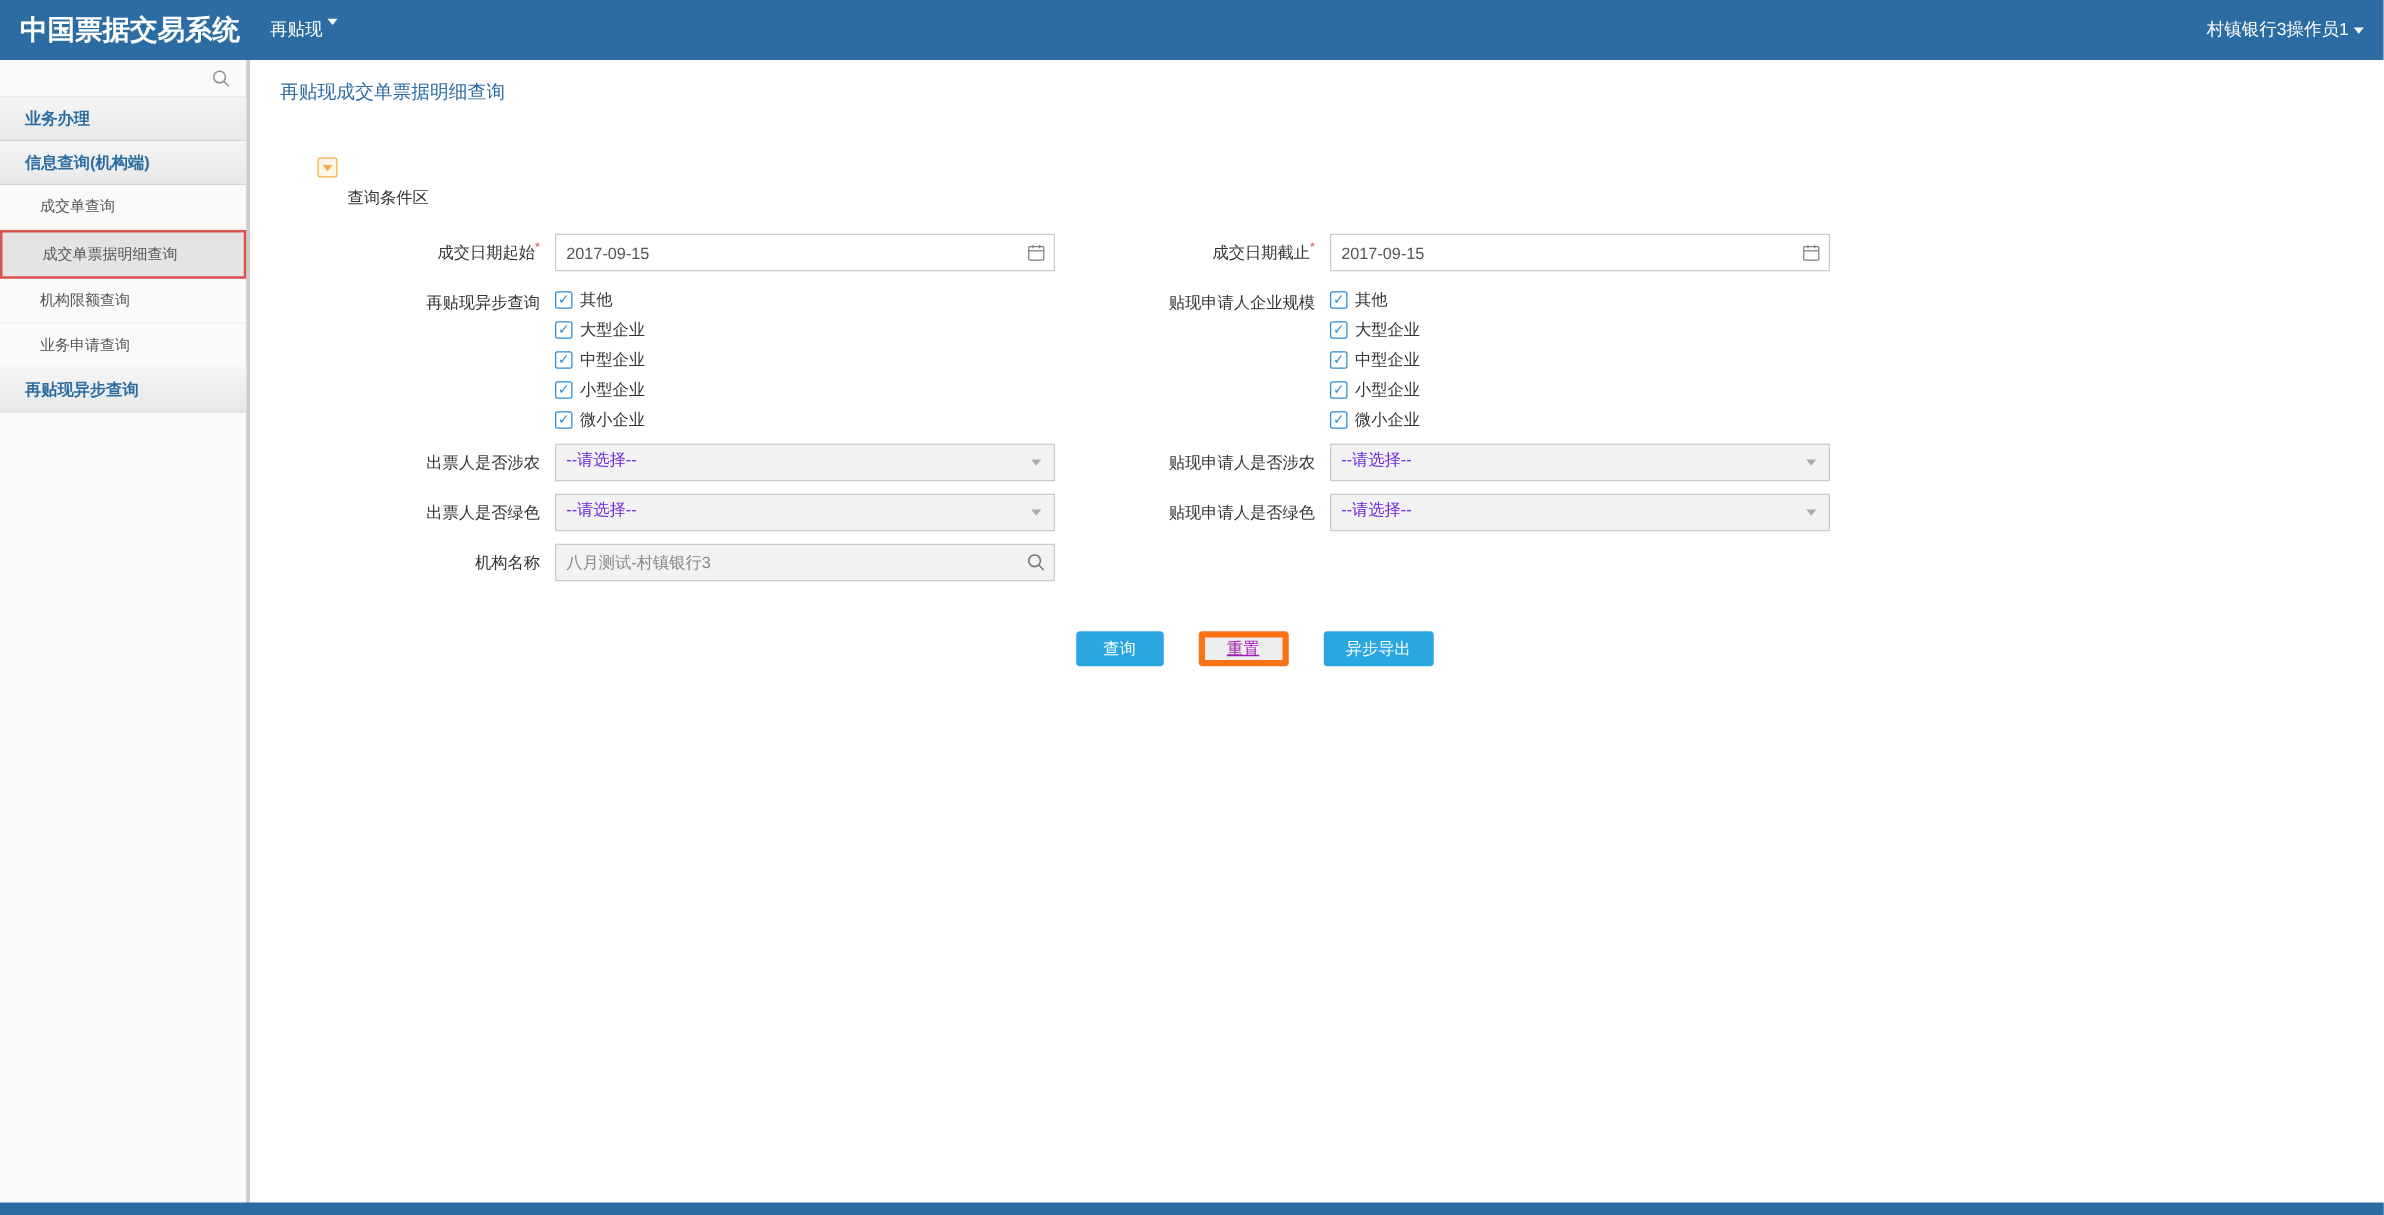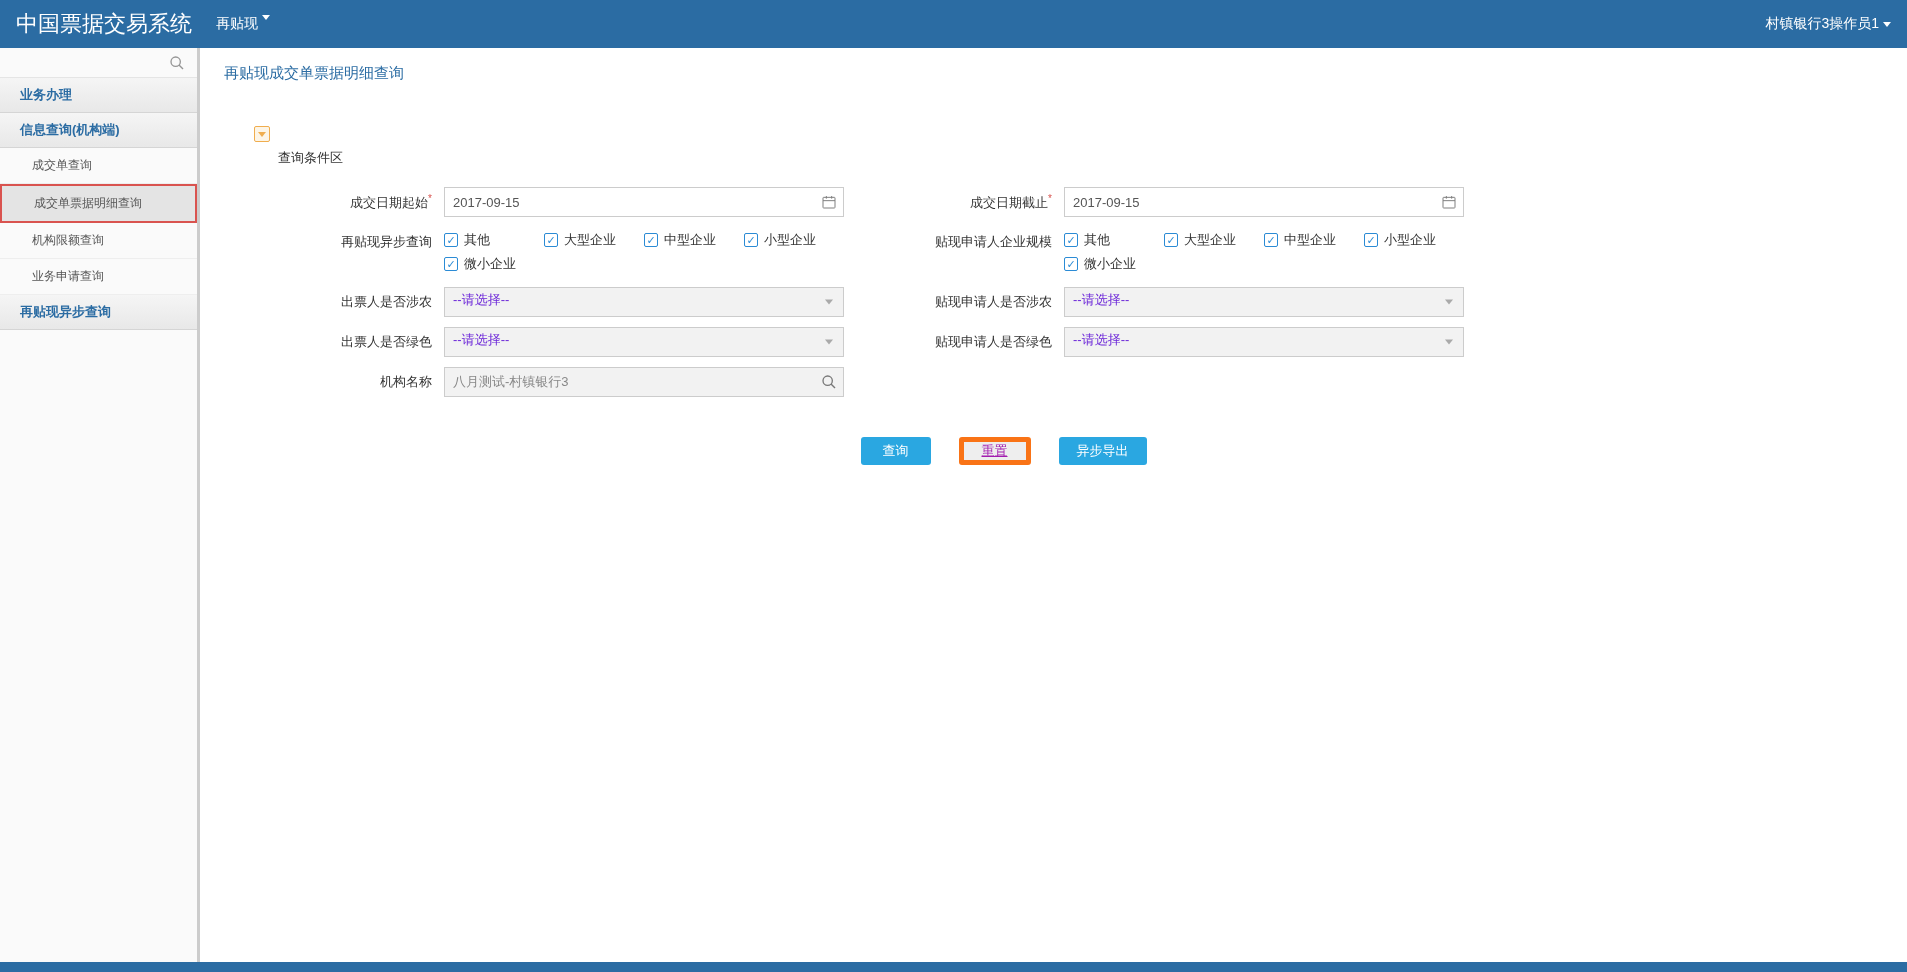--- a/index.html
+++ b/index.html
@@ -8,21 +8,21 @@
     .header {
       background: #2b6ca3;
       color: #fff;
       height: 48px;
       display: flex;
       align-items: center;
       padding: 0 16px;
       justify-content: space-between;
     }
     .header-left { display: flex; align-items: center; gap: 24px; }
-    .app-title { font-size: 22px; font-weight: normal; }
+    .app-title { font-size: 22px; font-weight: bold; }
     .header-menu { font-size: 14px; display: flex; gap: 4px; cursor: pointer; }
     .header-user { font-size: 14px; display: flex; align-items: center; gap: 4px; cursor: pointer; }
     .caret-down {
       width: 0; height: 0;
       border-left: 4px solid transparent;
       border-right: 4px solid transparent;
       border-top: 5px solid #fff;
     }
     
     .container { display: flex; height: calc(100vh - 48px); }
@@ -170,22 +170,23 @@
       transform: translateY(-50%);
       width: 0; height: 0;
       border-left: 4px solid transparent;
       border-right: 4px solid transparent;
       border-top: 5px solid #aaa;
     }
     
     .checkbox-grid {
       display: flex;
       flex-wrap: wrap;
-      gap: 6px 4px;
+      gap: 6px 16px;
       padding-top: 4px;
+      flex-direction: column;
     }
     .checkbox-item {
       display: flex;
       align-items: center;
       gap: 6px;
       width: 96px;
       font-size: 13px;
       color: #333;
       cursor: pointer;
     }

